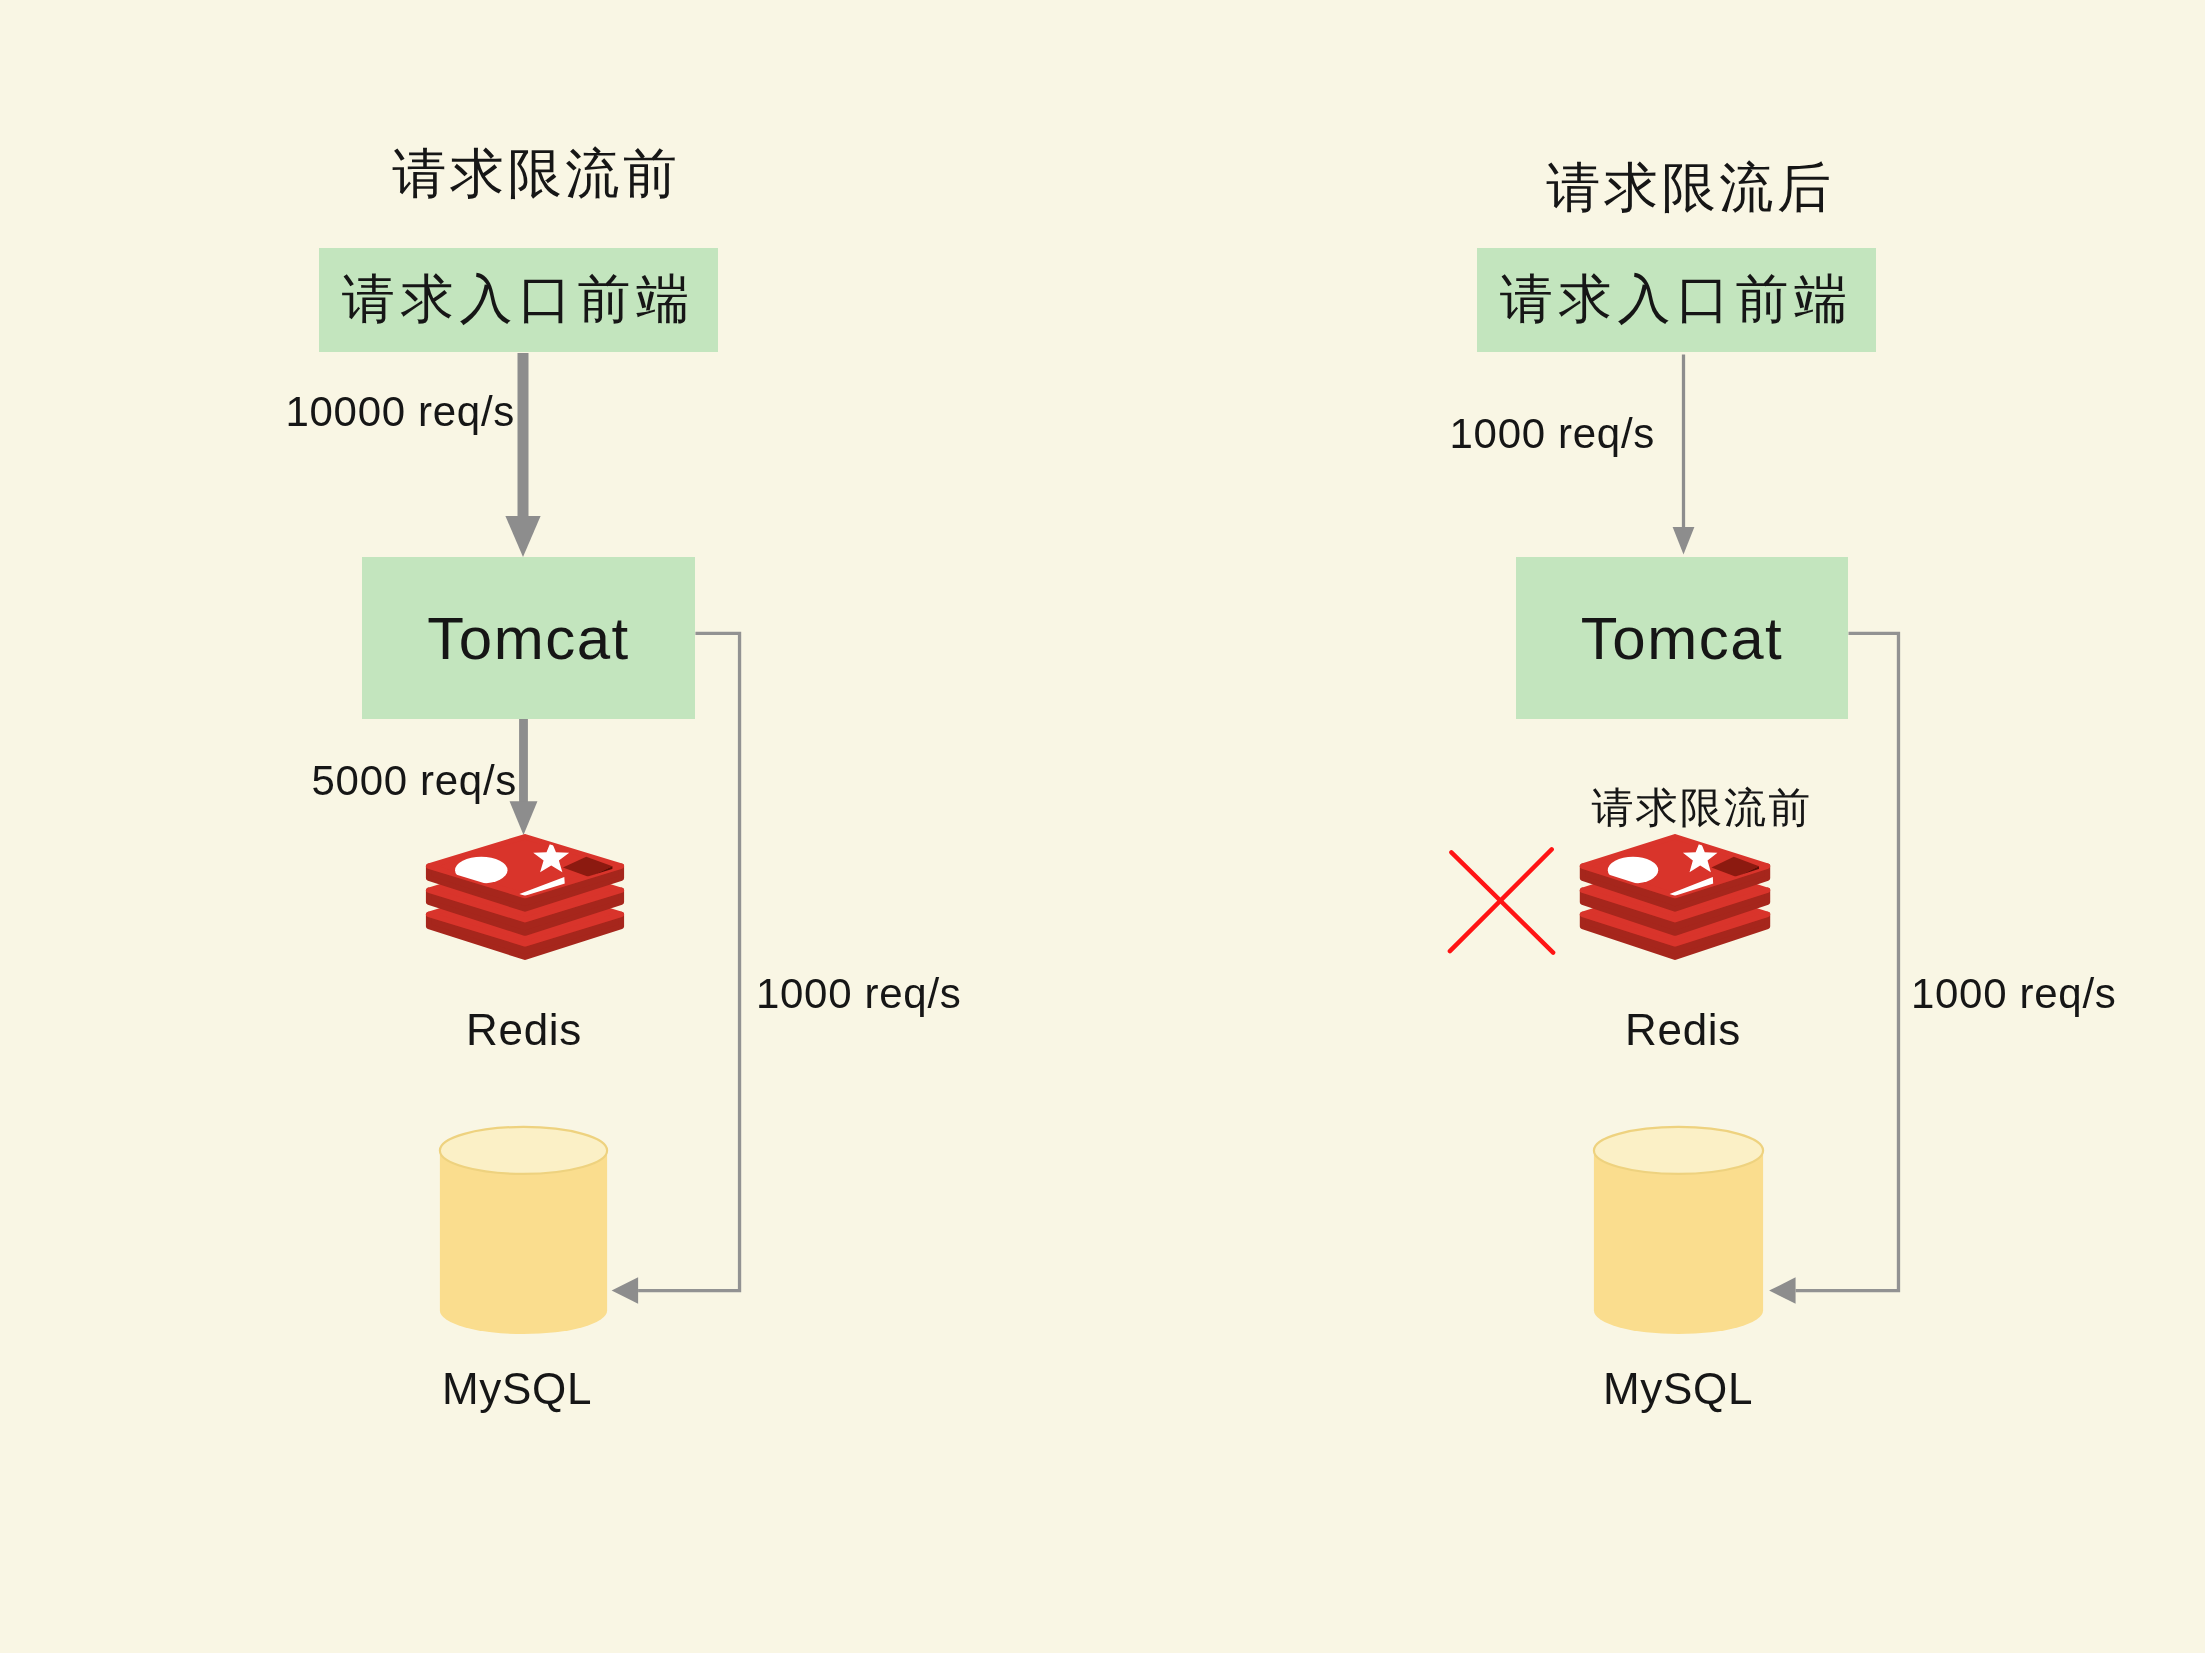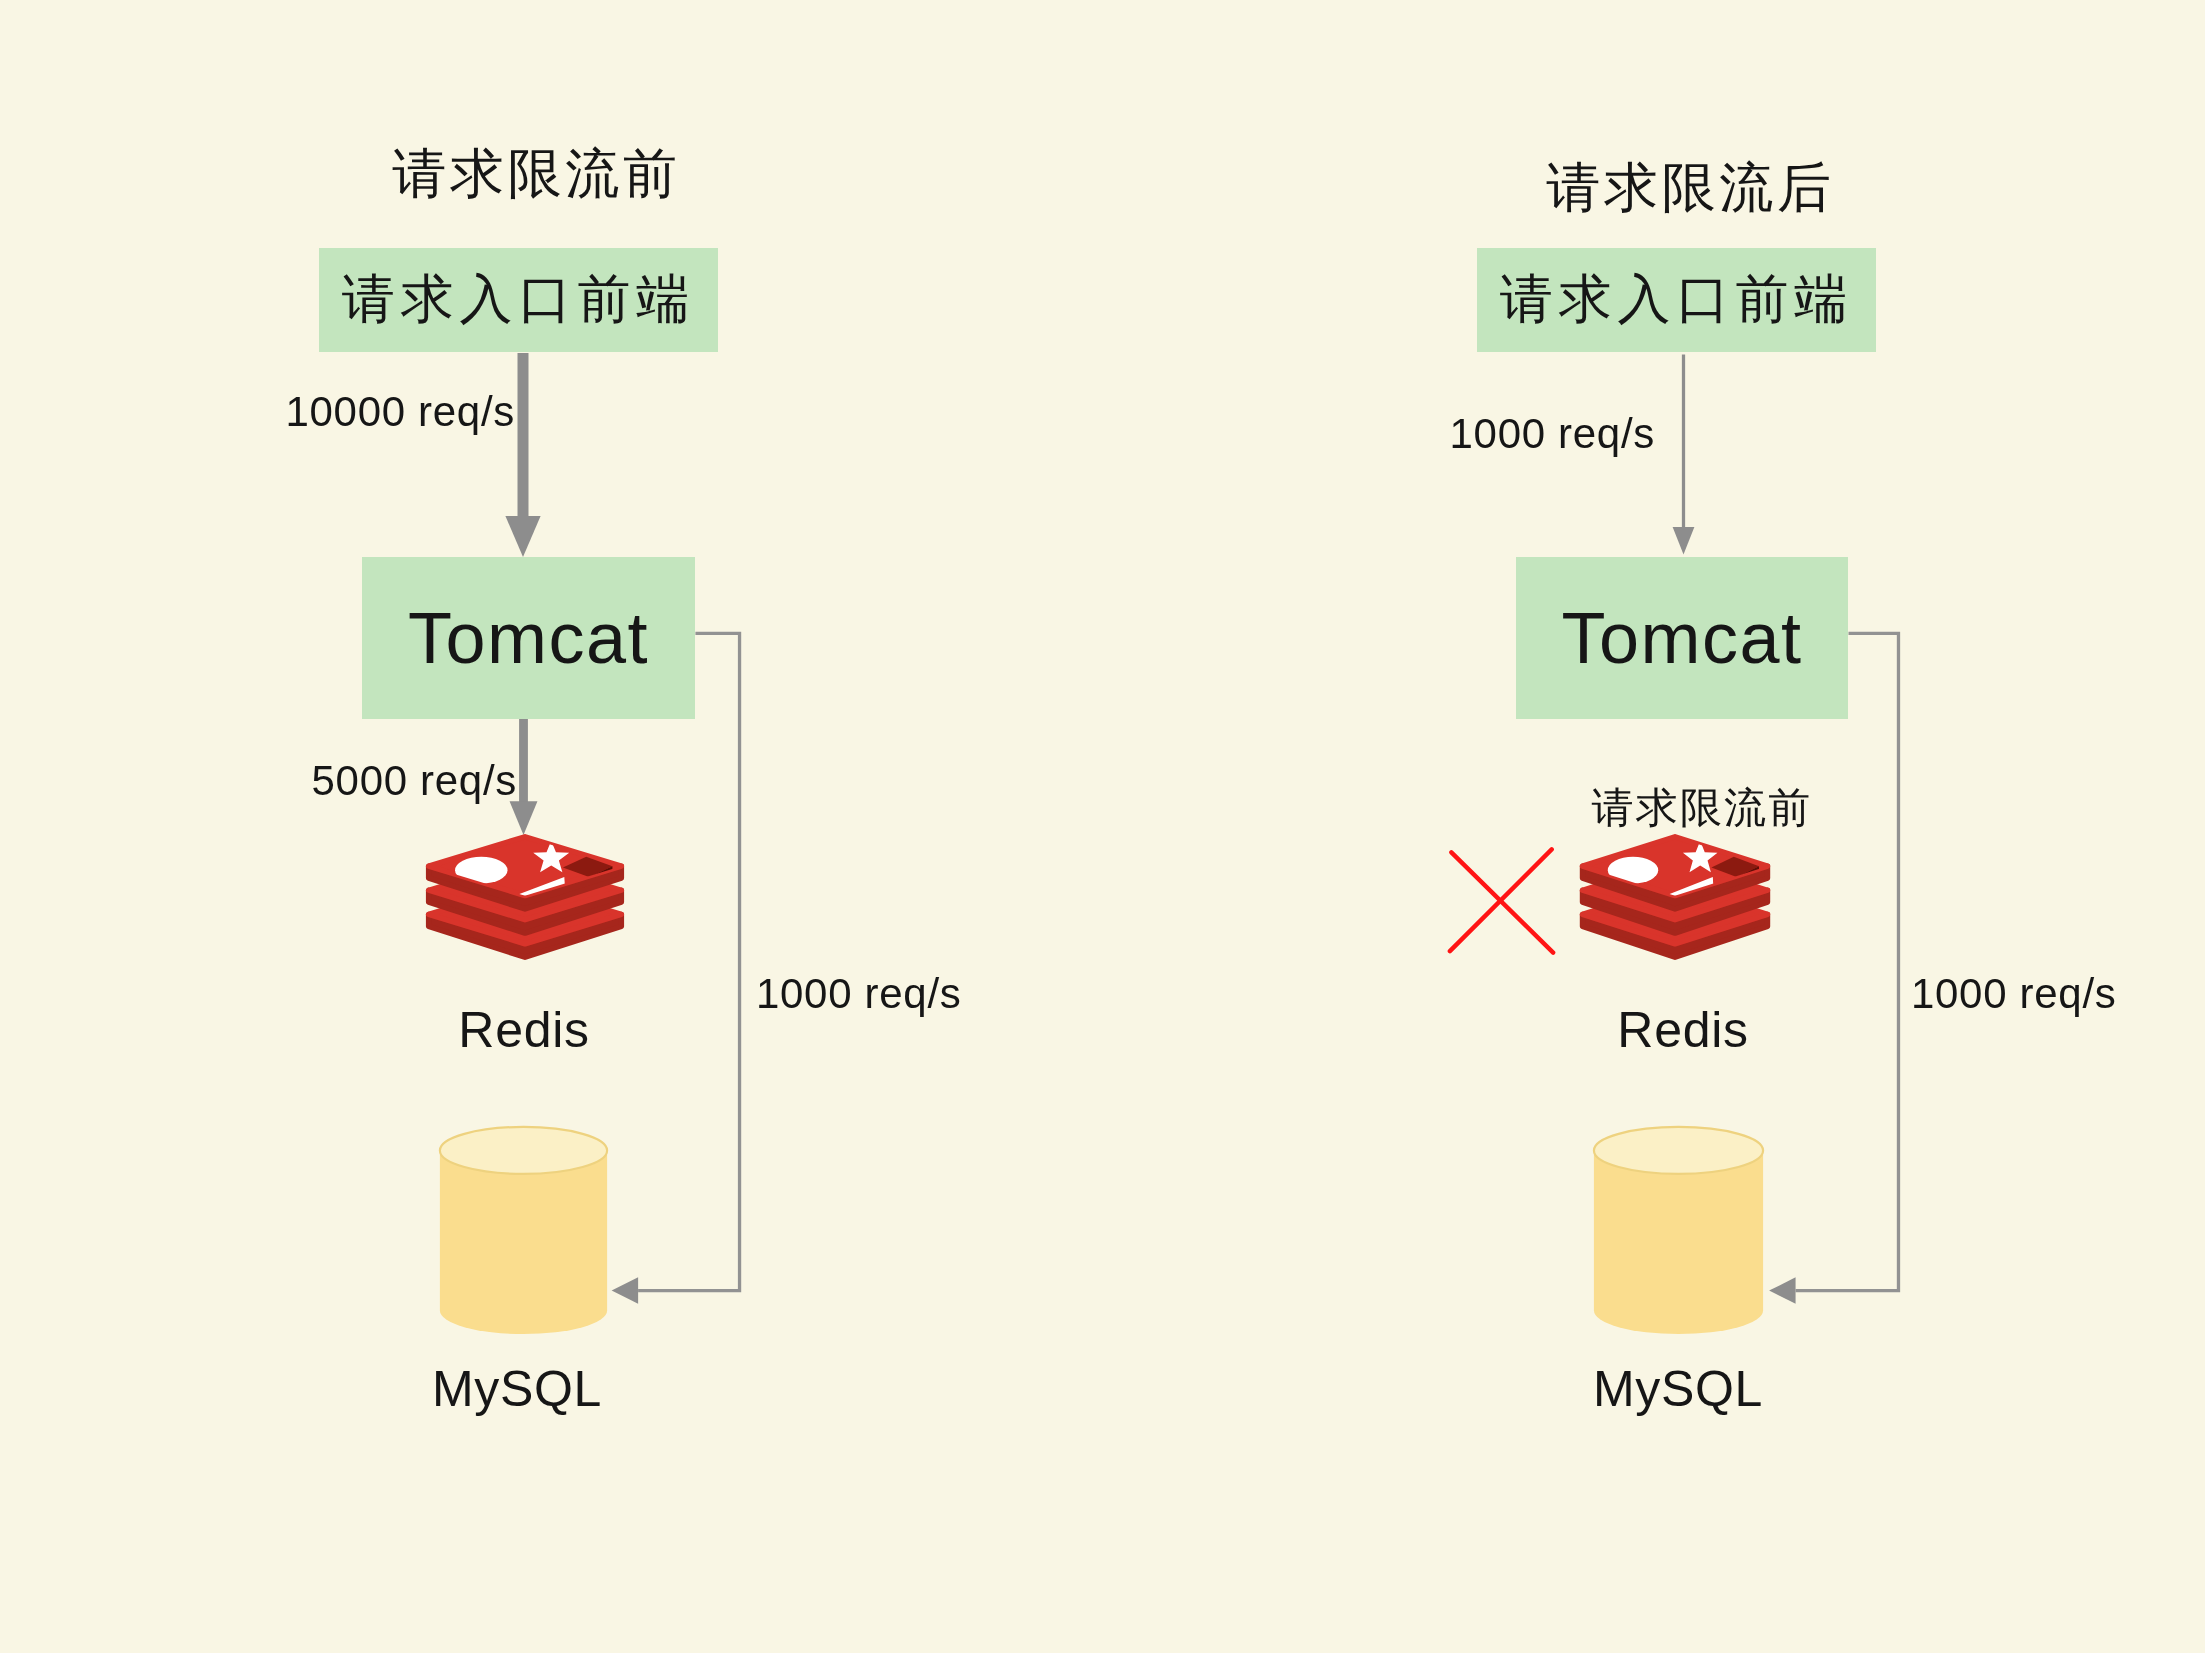--- a/index.html
+++ b/index.html
@@ -13,23 +13,23 @@
   body{background:var(--bg);font-family:"Liberation Sans","DejaVu Sans",sans-serif;color:var(--ink);}
   .stage{position:relative;width:2205px;height:1654px;background:var(--bg);overflow:hidden;}
   .abs{position:absolute;}
   .flex{display:flex;align-items:center;}
   .jc{justify-content:center;}
   .je{justify-content:flex-end;}
   .js{justify-content:flex-start;}
 
   .diagram-title{font-size:54px;letter-spacing:3.7px;font-weight:500;}
   .node-box{background:var(--box-green);font-size:53px;letter-spacing:5.9px;font-weight:500;}
-  .node-box.en{letter-spacing:1.5px;font-size:72px;}
+  .node-box.en{letter-spacing:1.5px;font-size:60px;}
   .rate-label{font-size:42px;letter-spacing:0.7px;}
-  .icon-label{font-size:50px;letter-spacing:0.7px;}
+  .icon-label{font-size:44px;letter-spacing:0.7px;}
   .note-label{font-size:42px;letter-spacing:2.2px;}
 
   
   .l-title   {left:316px;  top:141px;  width:441px; height:66px;}
   .l-frontend{left:319px;  top:248px;  width:399px; height:104px;}
   .l-arrow1  {left:501px;  top:353px;}
   .l-rate1   {left:243px;  top:387px;  width:272px; height:49px;}
   .l-tomcat  {left:362px;  top:557px;  width:333px; height:162px;}
   .l-arrow2  {left:505px;  top:719px;}
   .l-rate2   {left:243px;  top:756px; width:274px; height:49px;}

